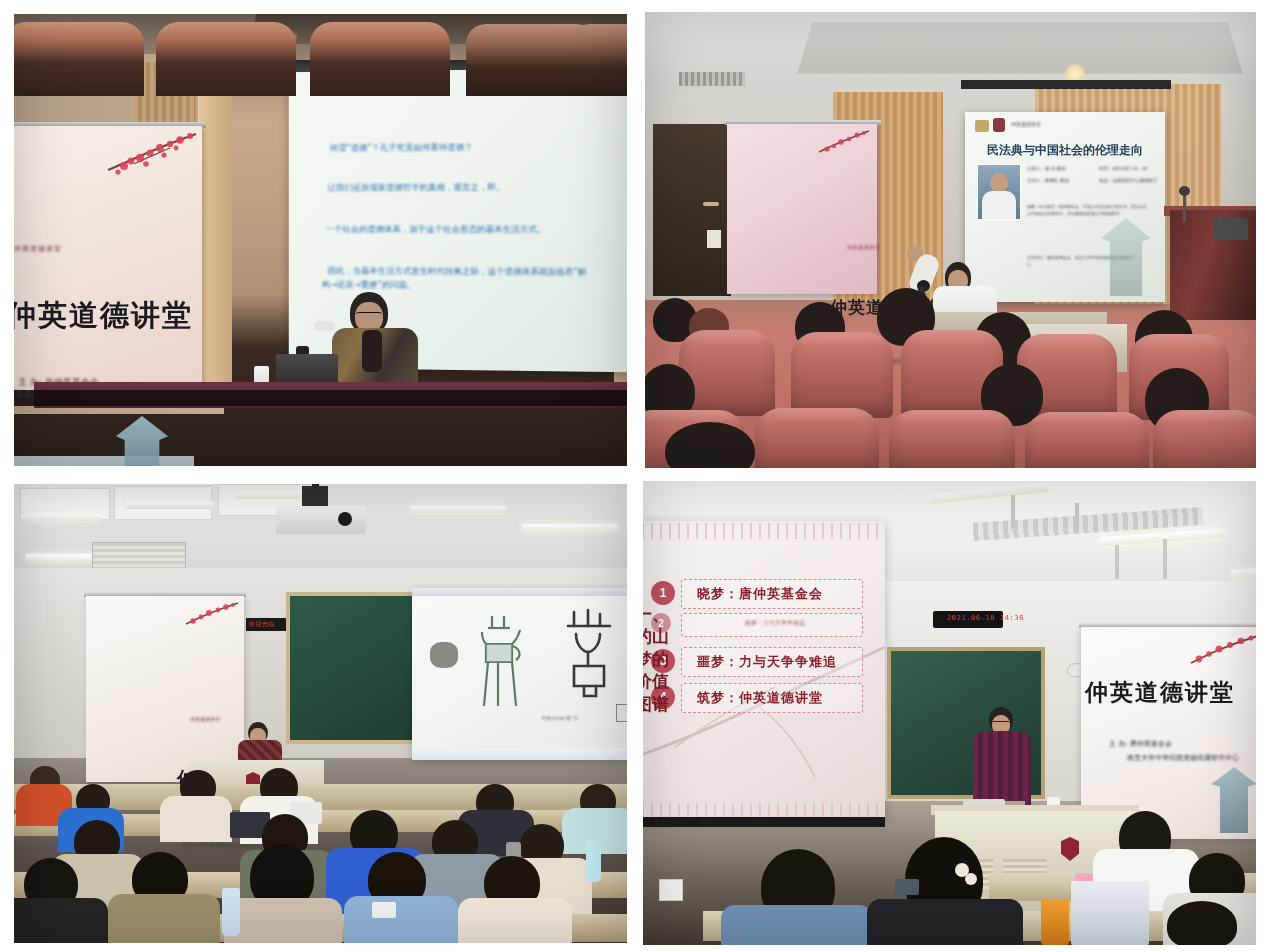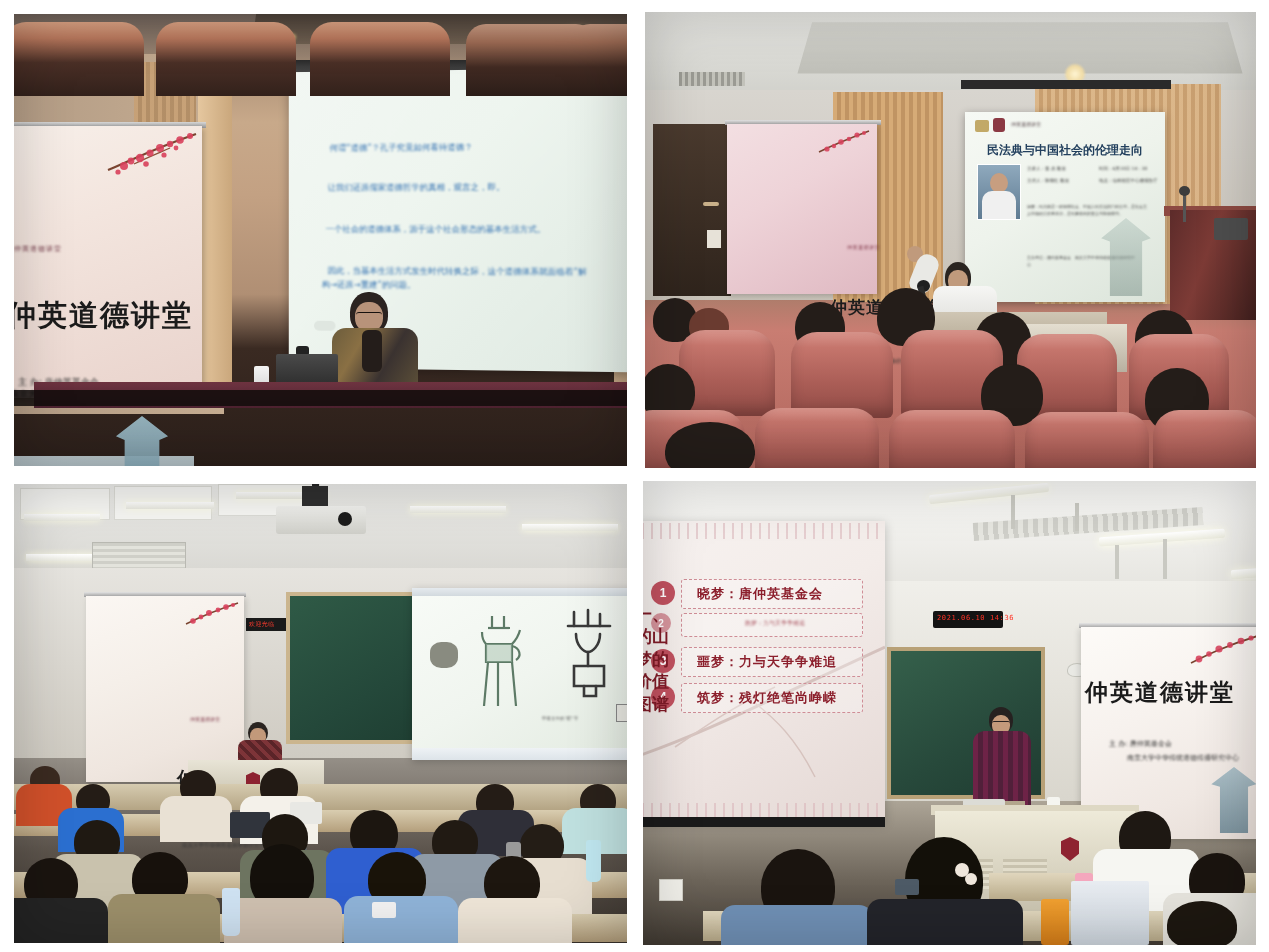--- a/index.html
+++ b/index.html
@@ -186,21 +186,21 @@
   .br-branch{left:0;top:86px;width:250px;height:180px;opacity:.25;}
   .br-listitem{position:absolute;left:46px;height:28px;border:1px dashed #cf8d96;border-radius:3px;background:rgba(255,255,255,.28);}
   .br-num{position:absolute;left:16px;width:24px;height:24px;border-radius:50%;background:#c0515f;color:#fff;font-size:12px;font-weight:bold;display:flex;align-items:center;justify-content:center;}
   .br-numdim{background:#d5949c;}
   .br-itxt{position:absolute;left:62px;font-size:13px;font-weight:bold;color:#8c1f2c;letter-spacing:1px;}
   .br-itxt-small{position:absolute;left:110px;font-size:6px;color:#a8505c;}
   .br-leftcol{left:-8px;top:122px;width:42px;font-size:17px;font-weight:bold;color:#7f1b27;line-height:1.32;letter-spacing:0;}
 
   .br-blackboard{left:244px;top:166px;width:150px;height:144px;background:linear-gradient(150deg,#35604b,#27493b 60%,#1f3c31 100%);border:4px solid #b8a177;}
   .br-led2{left:290px;top:130px;width:70px;height:17px;background:#141414;border-radius:2px;}
-  .br-led2txt{left:294px;top:133px;font-size:7px;color:#ff3326;letter-spacing:.6px;font-family:"DejaVu Sans Mono","Liberation Mono",monospace;}
+  .br-led2txt{left:304px;top:133px;font-size:7px;color:#ff3326;letter-spacing:.6px;font-family:"DejaVu Sans Mono","Liberation Mono",monospace;}
 
   .br-banner{left:438px;top:146px;width:184px;height:212px;background:linear-gradient(160deg,#fdfbf8 0%,#f7f2ee 40%,#f0e8e3 75%,#e7ddd7 100%);box-shadow:-2px 2px 6px rgba(0,0,0,.14);}
   .br-banner-rod{left:436px;top:142px;width:188px;height:5px;background:linear-gradient(180deg,#e6e6e6,#a6a6a6);}
   .br-btitle{left:442px;top:196px;width:184px;font-size:23px;font-weight:bold;color:#1b1b1b;letter-spacing:2px;}
   .br-bl1{left:466px;top:258px;font-size:7px;color:#2c2c2c;}
   .br-bl2{left:484px;top:272px;font-size:7px;color:#2c2c2c;}
   .br-blossom4{right:2px;top:4px;width:74px;height:44px;}
   .br-pagoda4{right:4px;bottom:6px;width:54px;height:66px;background:linear-gradient(180deg,#9cb7c2,#62808f);opacity:.8;clip-path:polygon(24% 100%,24% 30%,8% 26%,50% 0,92% 26%,76% 30%,76% 100%);}
 
   .br-lect-head{left:346px;top:226px;width:24px;height:26px;border-radius:50% 50% 42% 42%;background:#262120;}
@@ -550,21 +550,21 @@
         <div class="br-listitem" style="top:92px;width:180px;height:22px;"></div>
         <div class="br-listitem" style="top:126px;width:180px;"></div>
         <div class="br-listitem" style="top:162px;width:180px;"></div>
         <div class="br-num" style="top:60px;">1</div>
         <div class="br-num br-numdim" style="top:92px;width:20px;height:20px;font-size:10px;">2</div>
         <div class="br-num" style="top:128px;">3</div>
         <div class="br-num" style="top:164px;">4</div>
         <div class="br-itxt cn blur1" style="top:64px;">晓梦：唐仲英基金会</div>
         <div class="br-itxt-small cn blur2" style="top:98px;">憨梦：力与天争争难追</div>
         <div class="br-itxt cn blur1" style="top:132px;">噩梦：力与天争争难追</div>
-        <div class="br-itxt cn blur1" style="top:168px;">筑梦：残灯绝笔尚峥嵘</div>
+        <div class="br-itxt cn blur1" style="top:168px;">筑梦：仲英道德讲堂</div>
       </div>
       <div class="blk br-leftcol cn blur1" style="white-space:pre-line;">一、
 的山
 梦的
 价值
 图谱</div>
       <div class="blk br-scr-bottom"></div>
 
       <div class="blk br-blackboard"></div>
       <div class="blk br-led2"></div>

